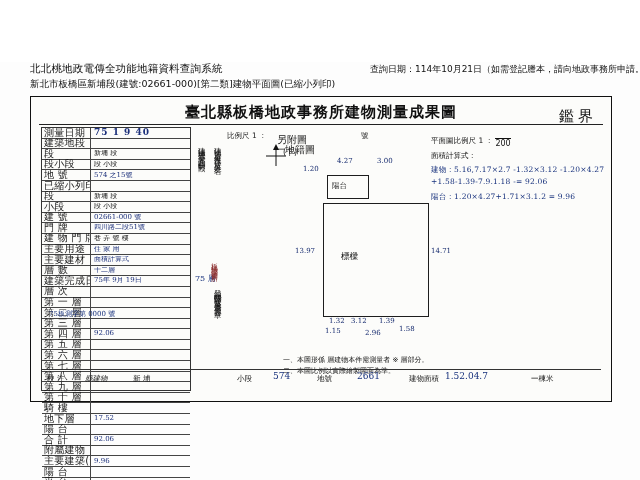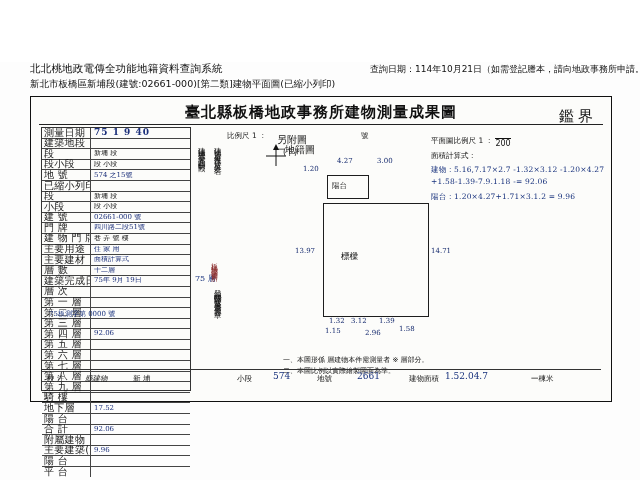--- a/index.html
+++ b/index.html
@@ -365,20 +365,24 @@
       <div class="lrow">
         <div class="lh">第 七 層</div>
         <div class="lv black"></div>
       </div>
       <div class="lrow">
         <div class="lh">第 八 層</div>
         <div class="lv black"></div>
       </div>
       <div class="lrow">
         <div class="lh">第 九 層</div>
+        <div class="lv black"></div>
+      </div>
+      <div class="lrow">
+        <div class="lh">第 十 層</div>
         <div class="lv black"></div>
       </div>
       <div class="lrow">
         <div class="lh">騎 樓</div>
         <div class="lv black"></div>
       </div>
       <div class="lrow">
         <div class="lh">地下層</div>
         <div class="lv ink">17.52</div>
       </div>

